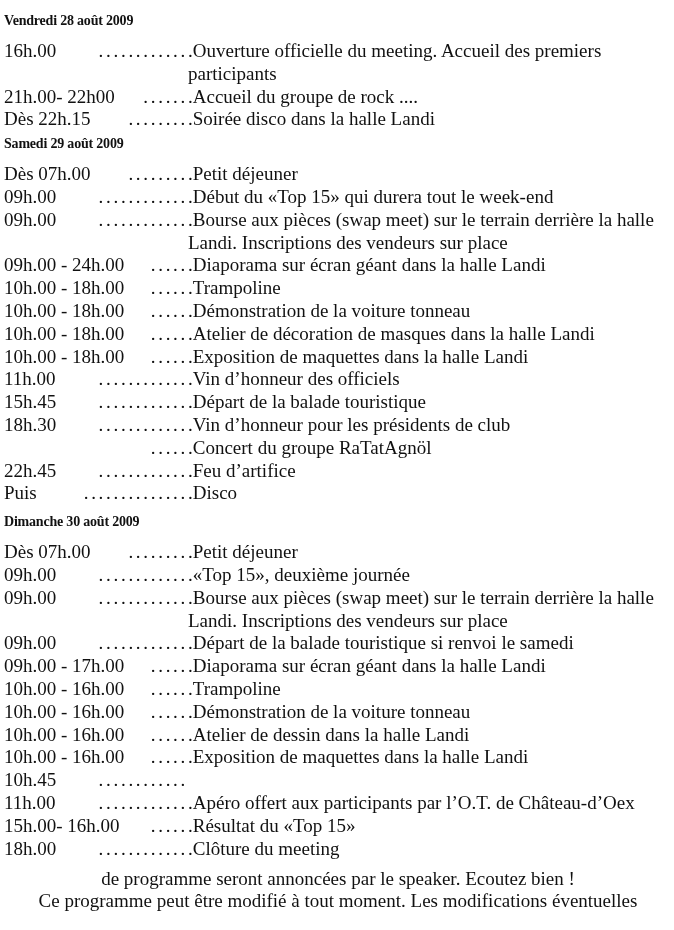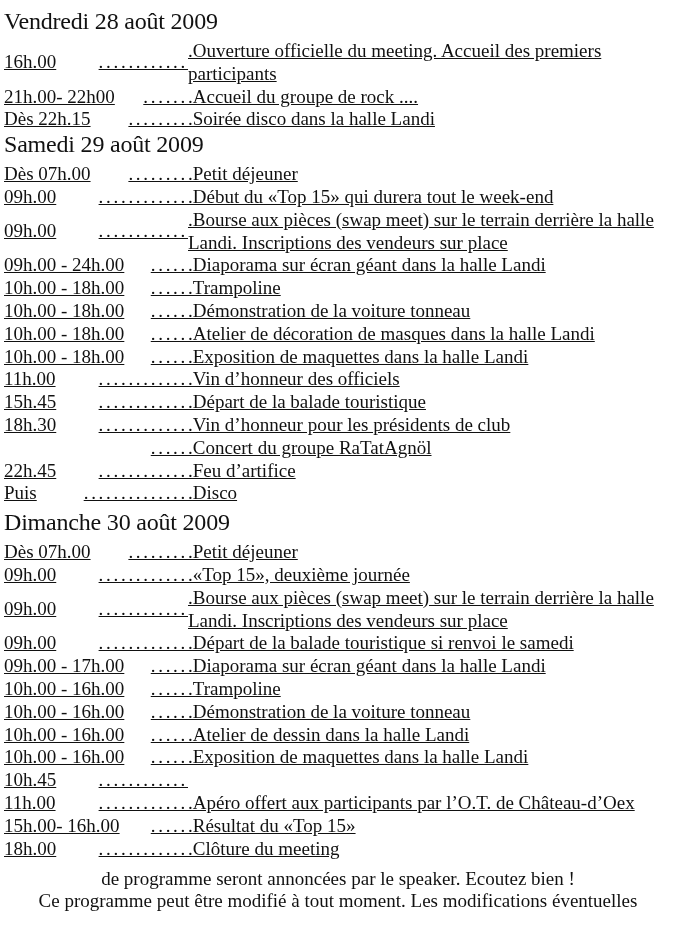--- a/index.html
+++ b/index.html
@@ -5,34 +5,33 @@
     html, body { margin: 0; padding: 0; background: #ffffff; }
     body {
       width: 674px; height: 930px; overflow: hidden;
       font-family: "Liberation Serif", "DejaVu Serif", serif;
       color: #111111;
       font-size: 19px;
       position: relative;
     }
     #doc { position: absolute; left: 4px; top: 0; width: 668px; }
     .day-heading {
-      font-weight: normal;
-      font-size: 24px;
+      font-weight: bold;
+      font-size: 14px;
       height: 22px;
       line-height: 22px;
       letter-spacing: -0.2px;
       white-space: nowrap;
     }
     .day-list { margin: 0; padding: 0; }
     .row {
       display: flex;
-      align-items: center;
+      align-items: flex-start;
       line-height: 22.8px;
       white-space: nowrap;
-      text-decoration: underline;
     }
     .time-cell {
       width: 184px;
       flex: 0 0 184px;
       display: flex;
       overflow: hidden;
     }
     .time { flex: 0 0 auto; }
     .leader {
       flex: 1 1 auto;

